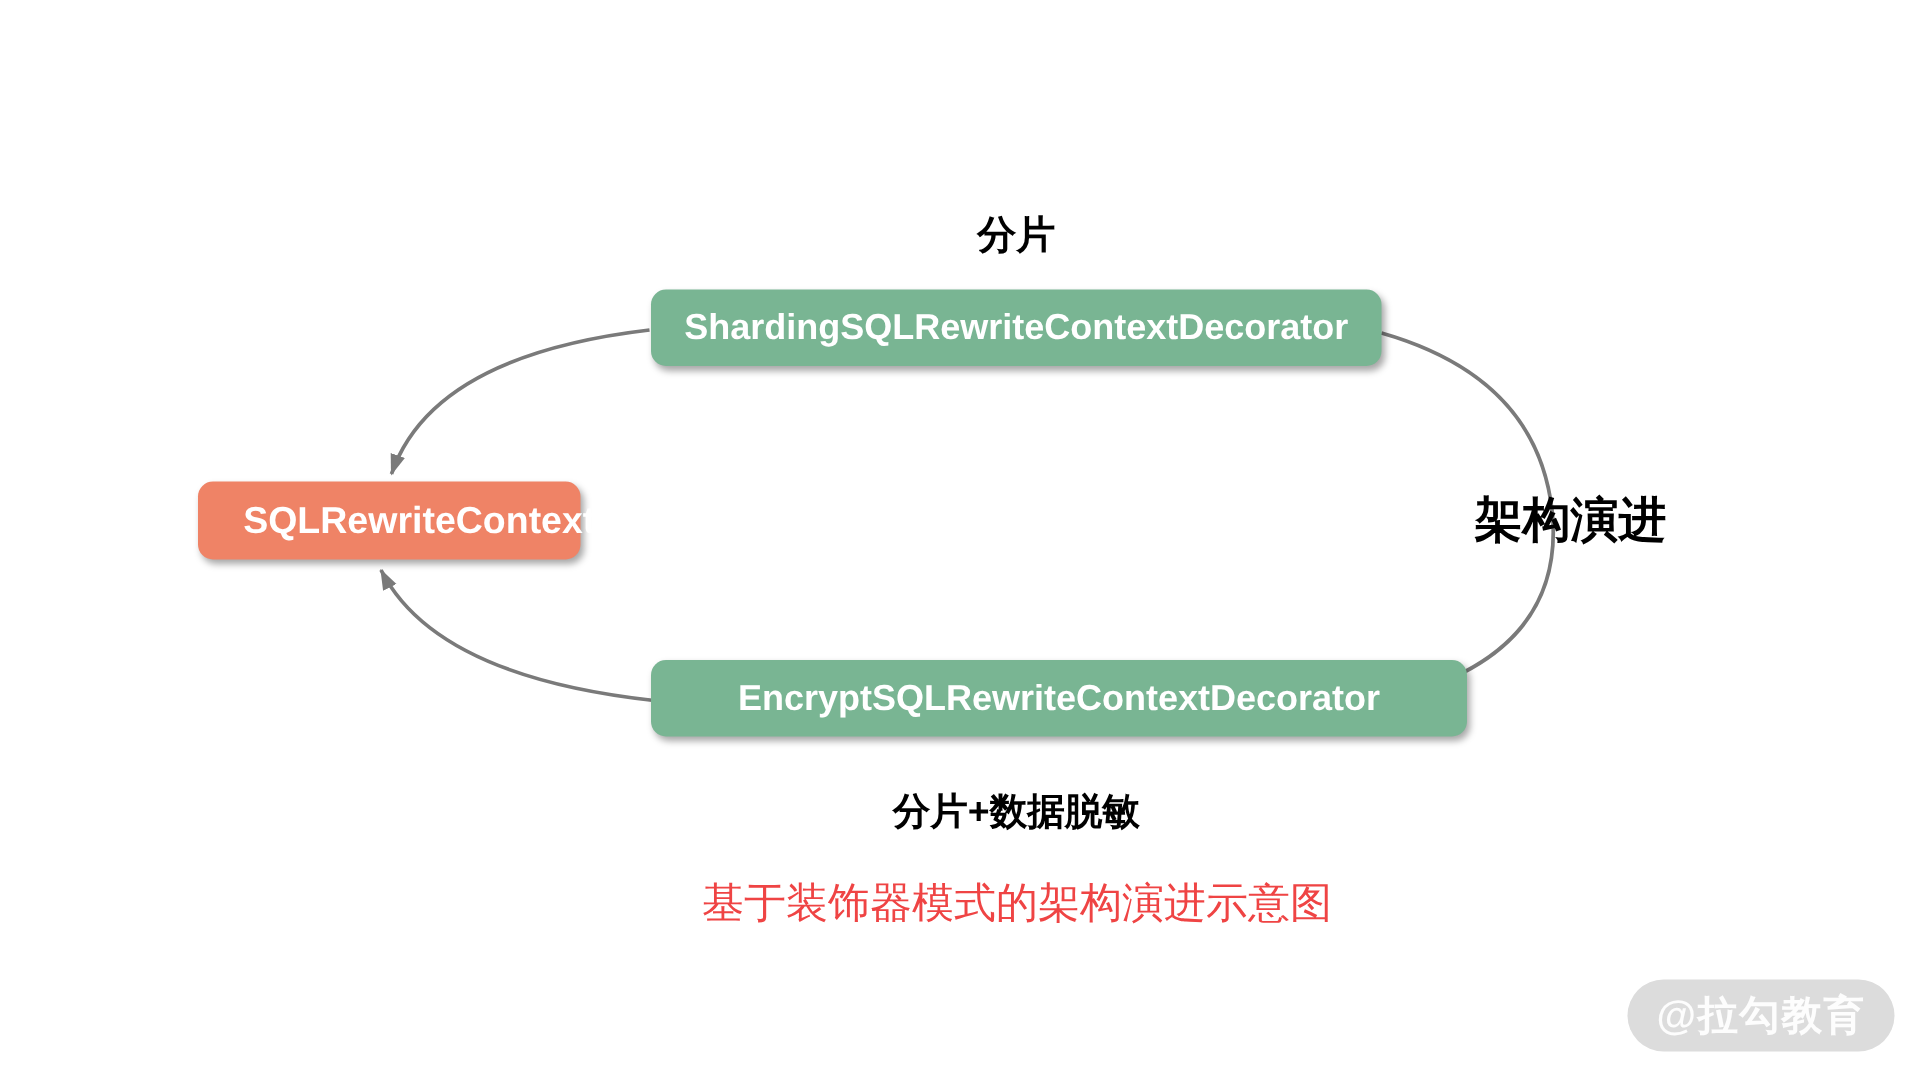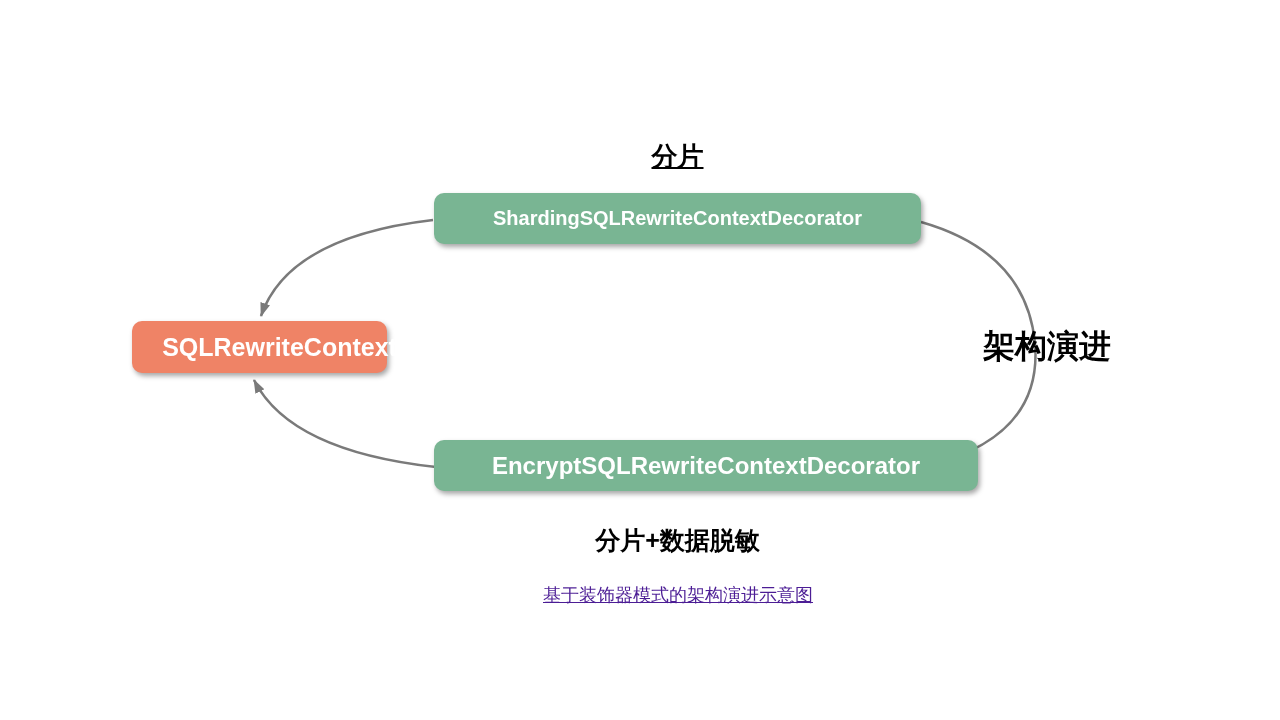--- a/index.html
+++ b/index.html
@@ -35,21 +35,21 @@
     font-weight: bold;
     white-space: nowrap;
     box-shadow: 2px 3px 5px rgba(0,0,0,0.35);
   }
   .node-green { background: #79b593; }
   .node-orange { background: #ef8366; }
 
   .node-sharding {
     left: 434px; top: 193px;
     width: 487px; height: 51px;
-    font-size: 20px;
+    font-size: 24px;
   }
   .node-encrypt {
     left: 434px; top: 440px;
     width: 544px; height: 51px;
     font-size: 24px;
   }
   .node-context {
     left: 132px; top: 321px;
     width: 255px; height: 52px;
     font-size: 25px;
@@ -60,44 +60,42 @@
     position: absolute;
     color: #000000;
     white-space: nowrap;
   }
   .annotation-top {
     left: 434px; top: 139px;
     width: 487px;
     text-align: center;
     font-size: 26px;
     font-weight: 700;
-    text-decoration: underline;
   }
   .annotation-bottom {
     left: 434px; top: 524px;
     width: 487px;
     text-align: center;
     font-size: 25px;
     font-weight: 700;
   }
   .annotation-right {
     left: 983px; top: 325px;
     font-size: 32px;
     font-weight: 600;
   }
   .caption {
     position: absolute;
     left: 338px; top: 583px;
     width: 680px;
     text-align: center;
-    font-size: 18px;
+    font-size: 28px;
     font-weight: 500;
-    color: #4c1d95;
+    color: #ef4444;
     white-space: nowrap;
-    text-decoration: underline;
   }
 
   .watermark {
     position: absolute;
     left: 1085px; top: 653px;
     width: 178px; height: 48px;
     background: #dcdcdc;
     border-radius: 24px;
     display: flex;
     align-items: center;
@@ -141,14 +139,17 @@
   <div class="annotation annotation-right">架构演进</div>
 
   <div class="node node-green node-encrypt">
     <span>EncryptSQLRewriteContextDecorator</span>
   </div>
 
   <div class="annotation annotation-bottom">分片+数据脱敏</div>
 
   <div class="caption">基于装饰器模式的架构演进示意图</div>
 
+  <div class="watermark">
+    <span>@拉勾教育</span>
+  </div>
 
 </div>
 
 </body></html>

